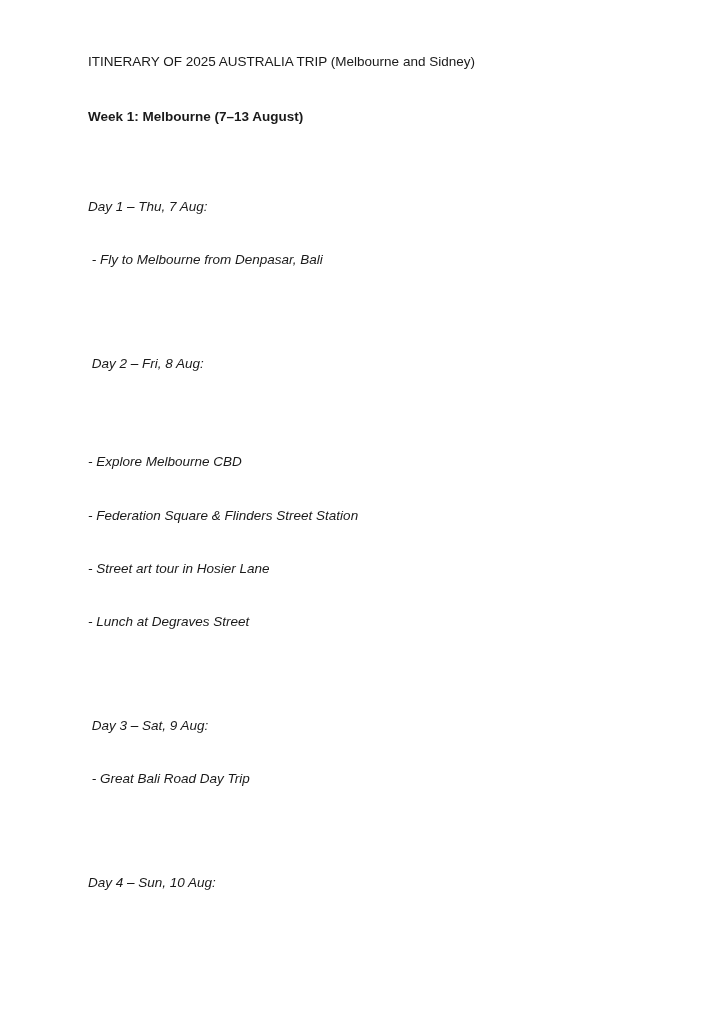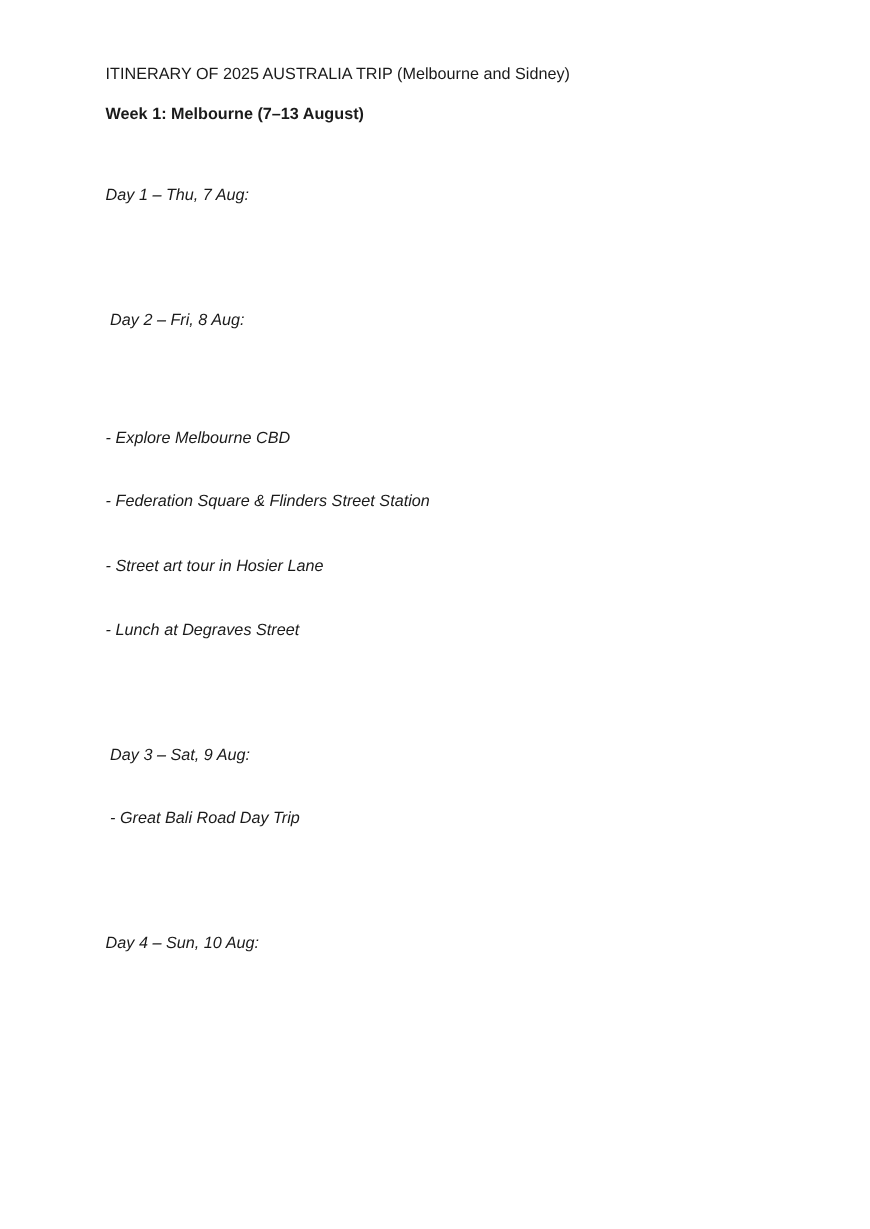--- a/index.html
+++ b/index.html
@@ -33,35 +33,36 @@
   .ln {
     display: block;
     white-space: pre-wrap;
     font-style: italic;
   }
   .heading {
     font-weight: bold;
   }
   
   .gap1 { margin-top: 15.2px; }  
-  .gap2 { margin-top: 15px; }  
+  .gap2 { margin-top: 37px; }  
   .gap-s { margin-top: 9.5px; }
 </style>
 </head>
 <body style="background: rgb(255, 255, 255);">
 
 <div class="page">
   <div class="doc" style="color: rgb(26, 26, 26);">
 
     <p class="para">ITINERARY OF 2025 AUSTRALIA TRIP (Melbourne and Sidney)</p>
 
     <p class="para heading gap2">Week 1: Melbourne (7–13 August)</p>
 
     <p class="para gap2">
       <span class="ln">Day 1 – Thu, 7 Aug:</span>
+      <span class="ln"> - Fly to Melbourne from Denpasar, Bali</span>
     </p>
 
     <p class="para gap1">
       <span class="ln"> Day 2 – Fri, 8 Aug:</span>
     </p>
 
     <p class="para gap-s">
       <span class="ln">- Explore Melbourne CBD</span>
       <span class="ln">- Federation Square &amp; Flinders Street Station</span>
       <span class="ln">- Street art tour in Hosier Lane</span>

